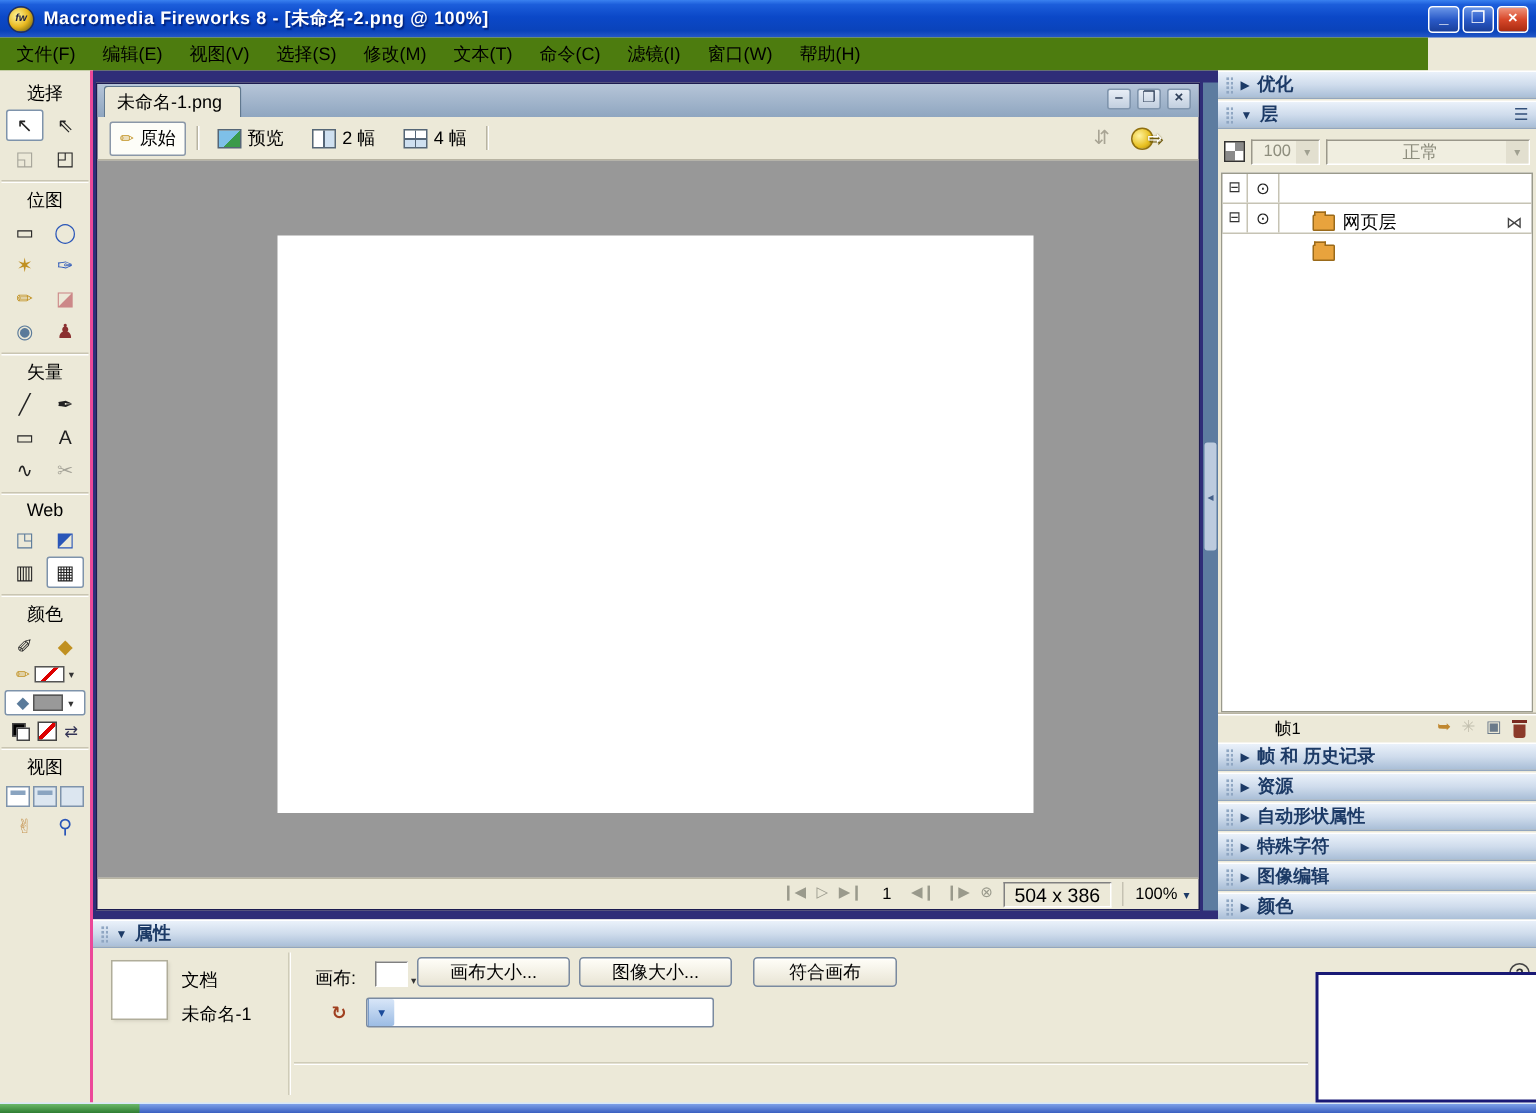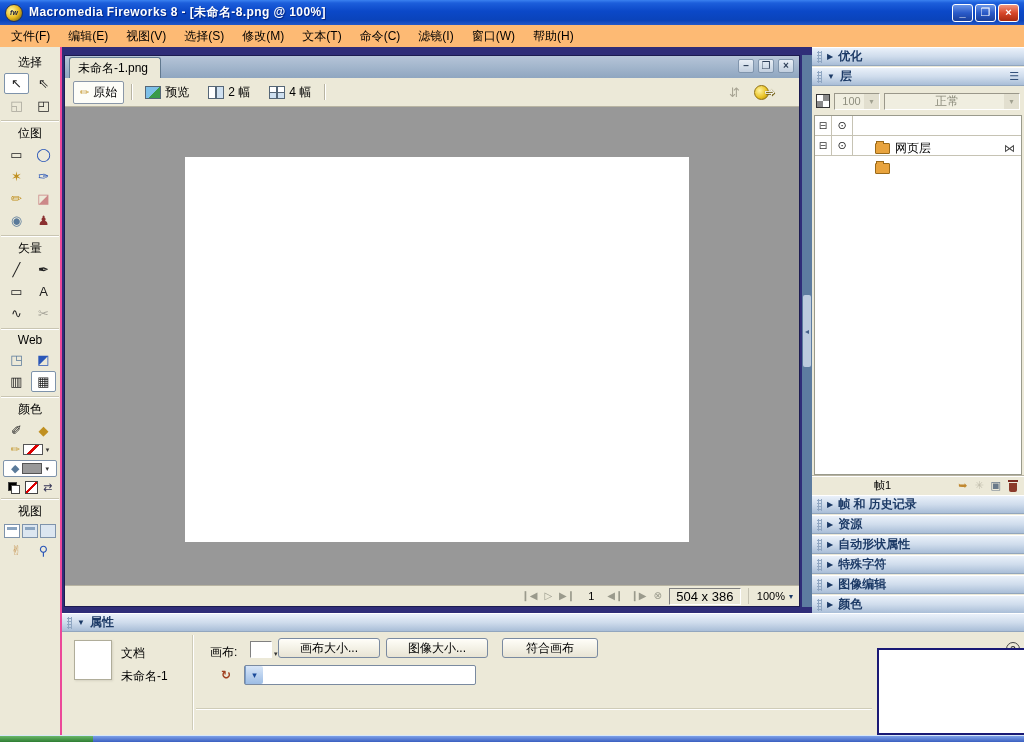--- a/index.html
+++ b/index.html
@@ -16,21 +16,21 @@
     font-size:7px;font-weight:bold;color:#202040;font-style:italic;}
   .apptitle{color:#fff;font-weight:bold;font-size:12px;margin-left:6px;text-shadow:1px 1px 1px #00217a;letter-spacing:.4px;
     white-space:nowrap;overflow:hidden;}
   .winbtns{margin-left:auto;display:flex;gap:2px;}
   .winbtn{width:21px;height:18px;border-radius:3px;border:1px solid #fff;box-sizing:border-box;
     display:flex;align-items:center;justify-content:center;color:#fff;font-weight:bold;font-size:11px;line-height:1;
     background:linear-gradient(180deg,#6a96e8,#2a5ac8 50%,#1a3f9a);}
   .winbtn.close{background:linear-gradient(180deg,#f0967e,#d8482a 50%,#a82a10);}
 
   
-  .menubar{position:absolute;left:0;top:25px;width:1024px;height:22px;background:#fdba74;
+  .menubar{position:absolute;left:0;top:25px;width:952px;height:22px;background:#4d7c0f;
     display:flex;align-items:center;padding-left:2px;box-sizing:border-box;}
   .menuitem{padding:3px 9px;font-size:12px;white-space:nowrap;}
 
   
   .toolbox{position:absolute;left:0;top:47px;width:62px;height:688px;background:#ece9d8;box-sizing:border-box;
     border-right:2px solid #ec4899;display:flex;flex-direction:column;align-items:center;padding-top:6px;}
   .tb-label{font-size:12px;margin:1px 0 2px;}
   .tb-grid{display:flex;flex-wrap:wrap;width:54px;justify-content:space-around;row-gap:1px;}
   .tool{width:25px;height:21px;display:flex;align-items:center;justify-content:center;font-size:13px;color:#222;box-sizing:border-box;}
   .tool.selected{background:#fff;border:1px solid #7e93ab;border-radius:2px;}
@@ -126,21 +126,21 @@
   .lc.c3{width:19px;font-size:10px;}
   .lrest{flex:1;display:flex;align-items:stretch;margin-top:32px;}
   .lmain{flex:1;display:flex;align-items:center;gap:5px;padding-left:3px;}
   .lc.cr{width:24px;border-right:none;border-left:1px solid #c6c3b4;font-size:11px;color:#444;}
   .lrow.sel .selzone{background:#316ac5;color:#fff;}
   .folder{width:13px;height:9px;background:#e8a33d;border:1px solid #9a6a1a;border-radius:1px;position:relative;flex:0 0 13px;}
   .folder:before{content:"";position:absolute;top:-3px;left:0;width:6px;height:2px;background:#e8a33d;border:1px solid #9a6a1a;border-bottom:none;}
   .lfill{flex:1;background:#fff;}
   .framebar{height:20px;flex:0 0 20px;border-top:1px solid #b8b4a2;box-shadow:0 1px 0 #fff inset;
     display:flex;align-items:center;padding:0 6px;gap:7px;box-sizing:border-box;}
-  .framelabel{margin-left:56px;font-size:11px;}
+  .framelabel{margin-left:32px;font-size:11px;}
   .fb-icons{margin-left:auto;display:flex;align-items:center;gap:7px;}
   .fbi{font-size:11px;line-height:1;}
   .fbi.dist{color:#c08830;}
   .fbi.dis{color:#c2bfae;}
   .fbi.newbmp{color:#6a7a8a;}
   .trash-icon{width:10px;height:12px;position:relative;display:inline-block;}
   .trash-icon .lid{position:absolute;left:0;top:0;width:10px;height:2px;background:#7a2a20;}
   .trash-icon .bin{position:absolute;left:1px;top:3px;width:8px;height:9px;background:#8b3a2a;border-radius:0 0 2px 2px;}
 
   
@@ -171,21 +171,21 @@
   .taskbar{position:absolute;left:0;top:735px;width:1024px;height:7px;background:linear-gradient(180deg,#7da0e8,#3a5fc0);border-top:1px solid #d8e8f8;box-sizing:border-box;}
   .tb-green{position:absolute;left:0;top:0;width:93px;height:6px;background:linear-gradient(180deg,#6ab86a,#2e7d32);}
 </style>
 </head>
 <body>
 
 <div class="app">
 
   <div class="titlebar">
     <div class="appicon">fw</div>
-    <div class="apptitle">Macromedia Fireworks 8 - [未命名-8.png @ 100%]</div>
+    <div class="apptitle">Macromedia Fireworks 8 - [未命名-2.png @ 100%]</div>
     <div class="winbtns">
       <div class="winbtn">_</div>
       <div class="winbtn">❐</div>
       <div class="winbtn close">×</div>
     </div>
   </div>
 
   <div class="menubar">
     <span class="menuitem">文件(F)</span>
     <span class="menuitem">编辑(E)</span>

